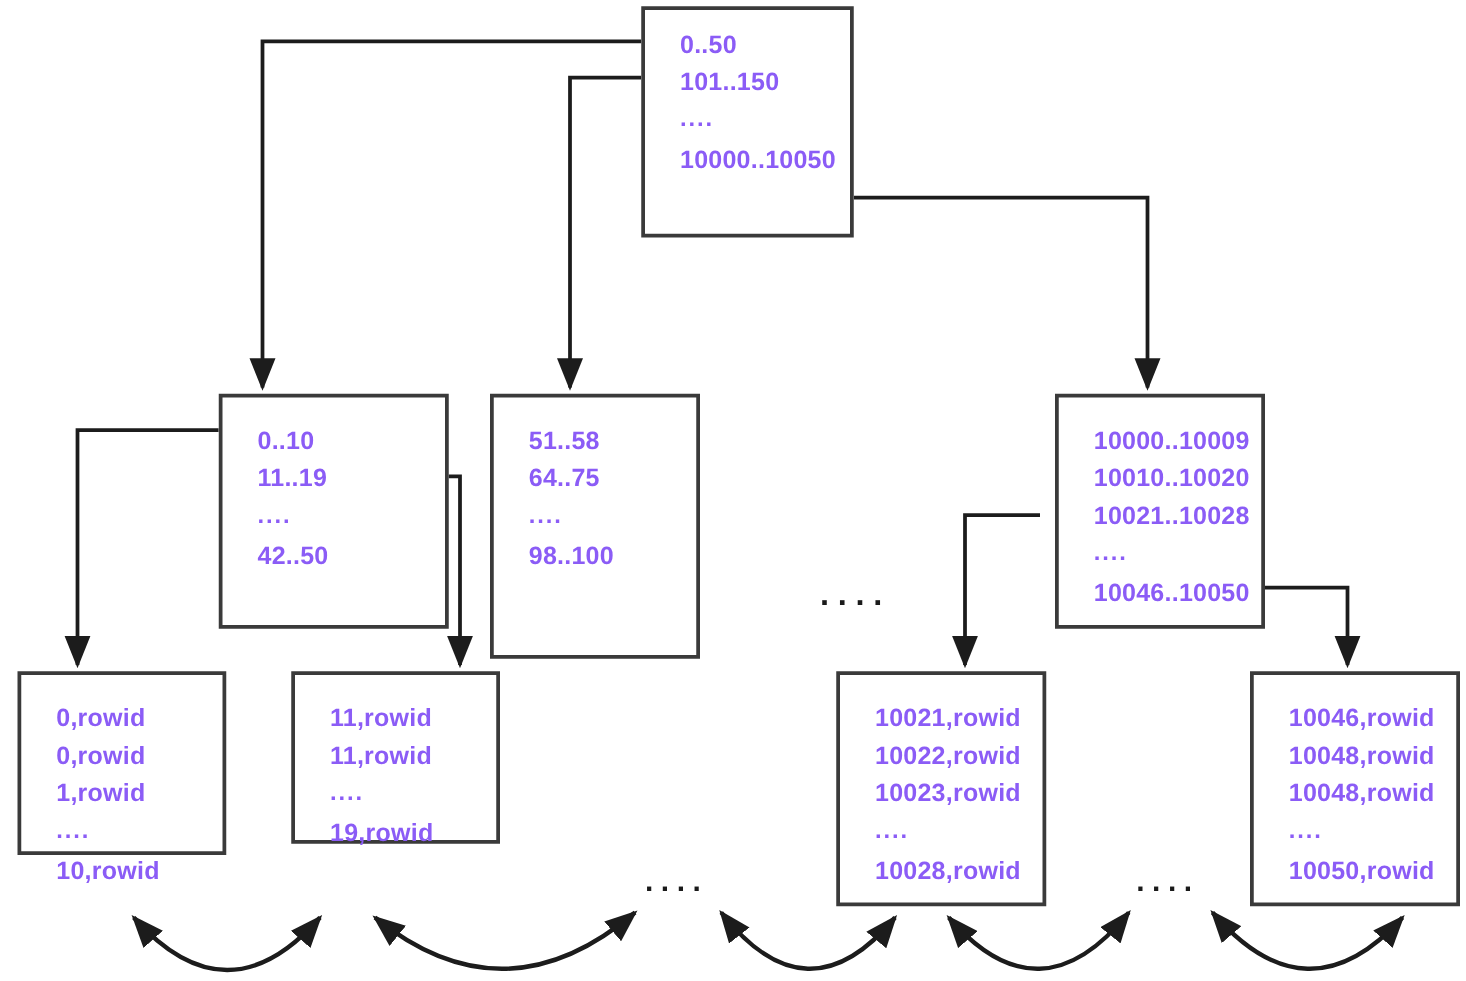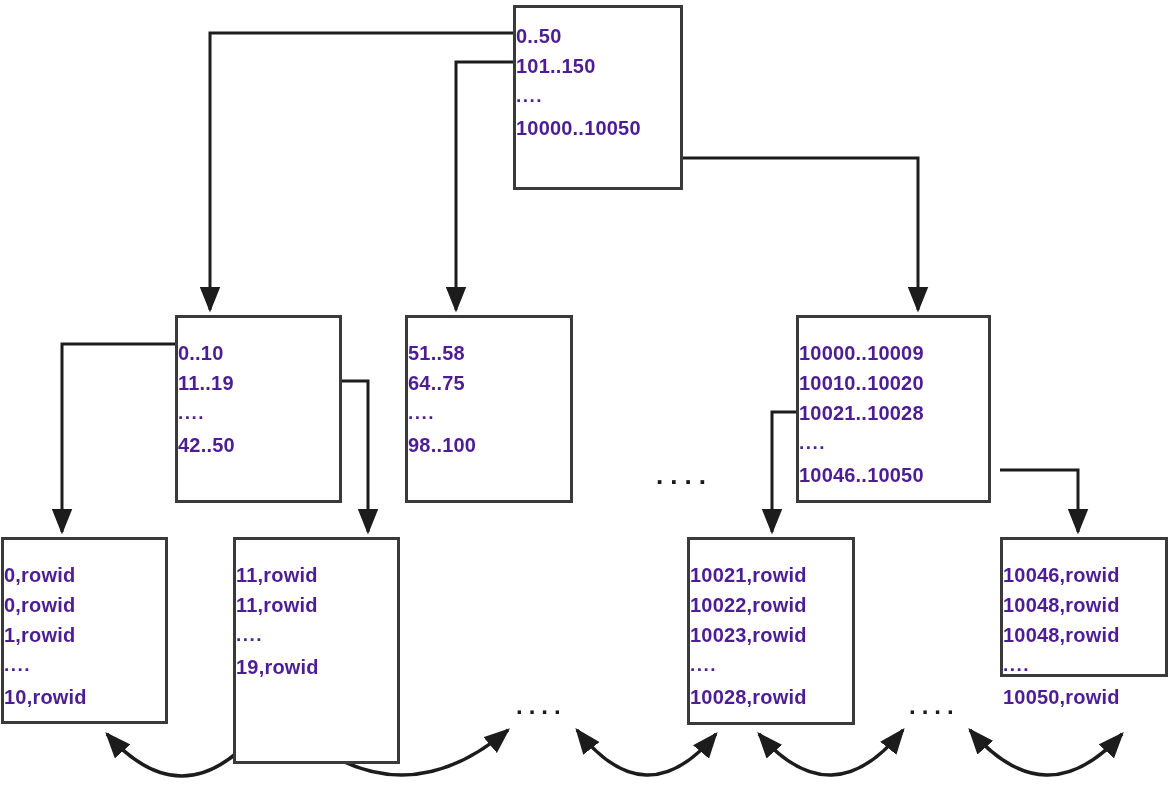--- a/index.html
+++ b/index.html
@@ -22,24 +22,24 @@
     stroke-linejoin: miter;
     stroke-linecap: butt;
   }
   .edges path.elbow { stroke-width: 3; }
   .edges path.arc { stroke-width: 3.5; }
   .node {
     position: absolute;
     box-sizing: border-box;
     background: #ffffff;
     border: 3px solid #3a3a3a;
-    color: #4c1d95;
+    color: #8b5cf6;
     font-weight: bold;
     font-size: 20px;
-    padding: 20px 4px 0 0;
+    padding: 20px 4px 0 28px;
   }
   .node.root { padding-top: 13px; }
   .node .row {
     height: 30px;
     line-height: 30px;
     white-space: nowrap;
     letter-spacing: 0.2px;
   }
   .node .row.dots {
     height: 26px;
@@ -94,66 +94,66 @@
     <path class="arc" d="M 970 730 Q 1046 818 1122 734" marker-start="url(#ahr)" marker-end="url(#ah)"></path>
   </svg>
 
   <div class="node root" style="left:513px;top:5px;width:170px;height:185px">
     <div class="row">0..50</div>
     <div class="row">101..150</div>
     <div class="row dots">....</div>
     <div class="row">10000..10050</div>
   </div>
 
-  <div class="node" style="left:175px;top:315px;width:167px;height:188px">
+  <div class="node" style="left:175px;top:315px;width:184px;height:188px">
     <div class="row">0..10</div>
     <div class="row">11..19</div>
     <div class="row dots">....</div>
     <div class="row">42..50</div>
   </div>
 
-  <div class="node" style="left:405px;top:315px;width:168px;height:188px">
+  <div class="node" style="left:392px;top:315px;width:168px;height:212px">
     <div class="row">51..58</div>
     <div class="row">64..75</div>
     <div class="row dots">....</div>
     <div class="row">98..100</div>
   </div>
 
-  <div class="node" style="left:796px;top:315px;width:195px;height:188px">
+  <div class="node" style="left:844px;top:315px;width:168px;height:188px">
     <div class="row">10000..10009</div>
     <div class="row">10010..10020</div>
     <div class="row">10021..10028</div>
     <div class="row dots">....</div>
     <div class="row">10046..10050</div>
   </div>
 
-  <div class="node" style="left:1px;top:537px;width:167px;height:187px">
+  <div class="node" style="left:14px;top:537px;width:167px;height:147px">
     <div class="row">0,rowid</div>
     <div class="row">0,rowid</div>
     <div class="row">1,rowid</div>
     <div class="row dots">....</div>
     <div class="row">10,rowid</div>
   </div>
 
-  <div class="node" style="left:233px;top:537px;width:167px;height:227px">
+  <div class="node" style="left:233px;top:537px;width:167px;height:138px">
     <div class="row">11,rowid</div>
     <div class="row">11,rowid</div>
     <div class="row dots">....</div>
     <div class="row">19,rowid</div>
   </div>
 
-  <div class="node" style="left:687px;top:537px;width:168px;height:188px">
+  <div class="node" style="left:669px;top:537px;width:168px;height:188px">
     <div class="row">10021,rowid</div>
     <div class="row">10022,rowid</div>
     <div class="row">10023,rowid</div>
     <div class="row dots">....</div>
     <div class="row">10028,rowid</div>
   </div>
 
-  <div class="node" style="left:1000px;top:537px;width:168px;height:140px">
+  <div class="node" style="left:1000px;top:537px;width:168px;height:188px">
     <div class="row">10046,rowid</div>
     <div class="row">10048,rowid</div>
     <div class="row">10048,rowid</div>
     <div class="row dots">....</div>
     <div class="row">10050,rowid</div>
   </div>
 
   <div class="ellipsis mid" style="left:656px;top:460px">....</div>
   <div class="ellipsis leafgap" style="left:516px;top:692px">....</div>
   <div class="ellipsis leafgap" style="left:909px;top:692px">....</div>

